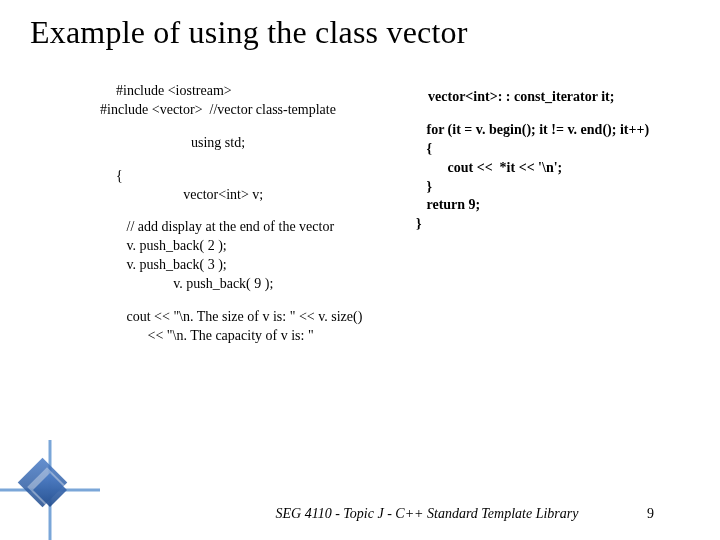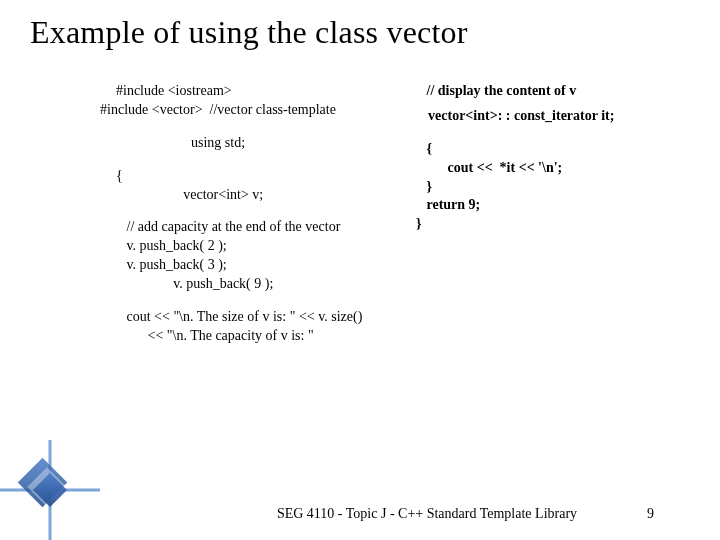--- a/index.html
+++ b/index.html
@@ -68,20 +68,21 @@
     position: absolute;
     bottom: 18px;
     left: 0;
     right: 0;
     font-size: 14px;
     text-align: center;
   }
   .footer-text {
     display: inline-block;
     margin-left: 170px;
+    font-style: italic;
   }
   .page-num {
     position: absolute;
     right: 30px;
     bottom: 18px;
     font-size: 14px;
   }
 </style>
 </head>
 <body>
@@ -90,32 +91,32 @@
 
   <div class="title">Example of using the class vector</div>
 
   <div class="body">
     <div class="col-left">
       <div class="para-tight">#include &lt;iostream&gt;</div>
       <div class="para">#include &lt;vector&gt;  //vector class-template</div>
       <div class="para">using std;</div>
       <div class="para-tight">{</div>
       <div class="para">   vector&lt;int&gt; v;</div>
-      <div class="para-tight">   // add capacity at the end of the vector</div>
+      <div class="para-tight">   // add display at the end of the vector</div>
       <div class="para-tight">   v. push_back( 2 );</div>
       <div class="para-tight">   v. push_back( 3 );</div>
       <div class="para">   v. push_back( 9 );</div>
       <div class="para-tight">   cout &lt;&lt; "\n. The size of v is: " &lt;&lt; v. size()</div>
       <div class="para-tight">         &lt;&lt; "\n. The capacity of v is: "</div>
     </div>
 
     <div class="col-right">
-      <div class="para-tight">   // display the content of v</div>
       <div style="height:6px"></div>
       <div class="para">   vector&lt;int&gt;: : const_iterator it;</div>
+      <div class="para-tight">   for (it = v. begin(); it != v. end(); it++)</div>
       <div class="para-tight">   {</div>
       <div class="para-tight">         cout &lt;&lt;  *it &lt;&lt; '\n';</div>
       <div class="para-tight">   }</div>
       <div class="para-tight">   return 9;</div>
       <div class="para-tight">}</div>
     </div>
   </div>
 
   <svg class="deco" viewBox="0 0 100 100">
     <defs>

